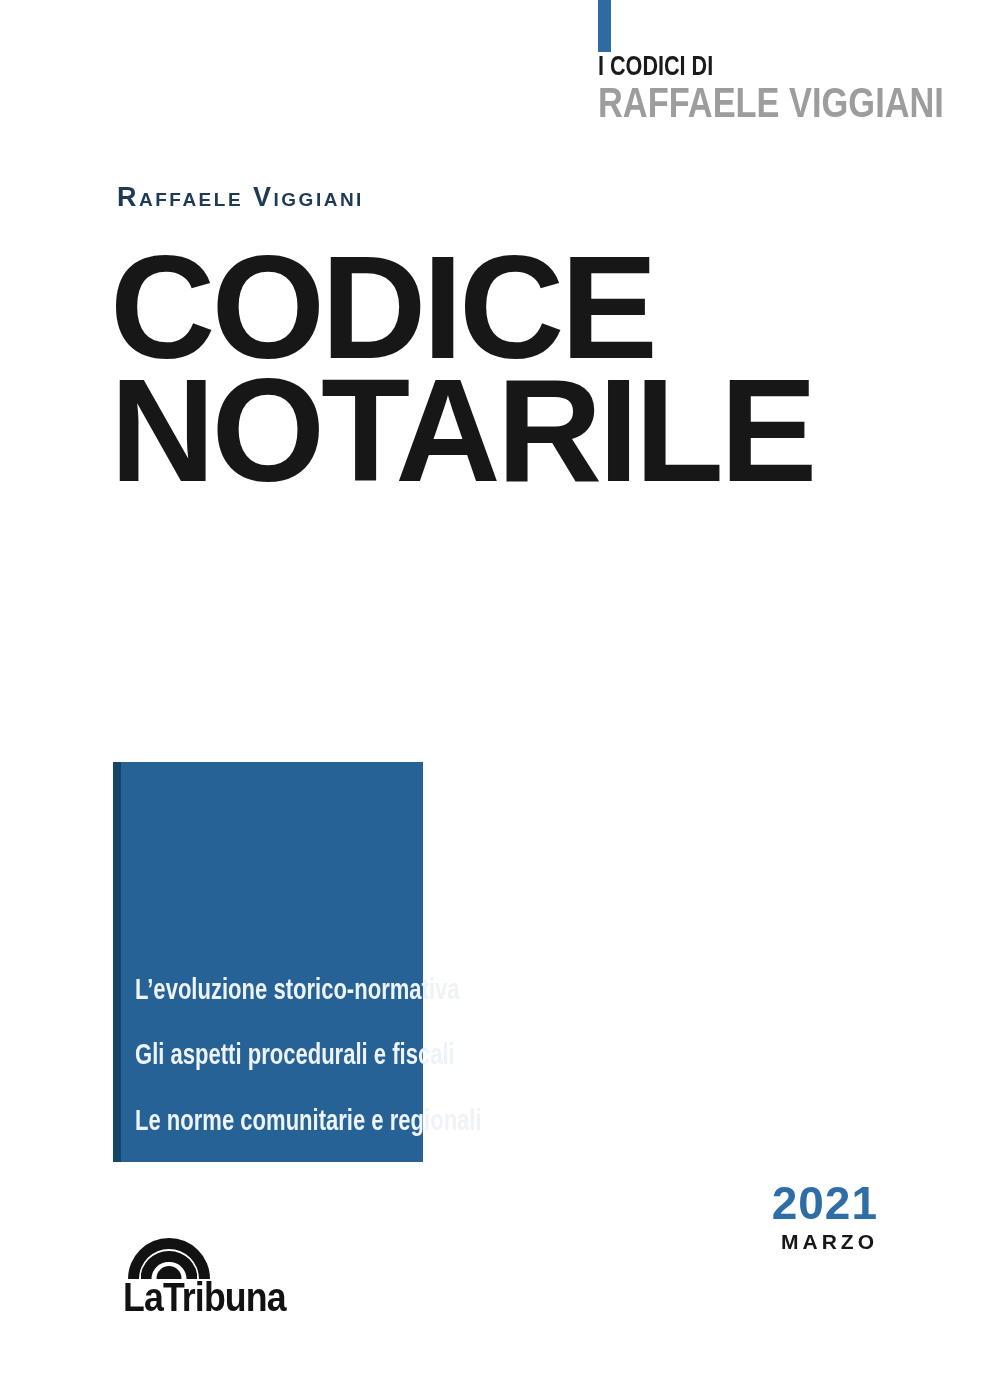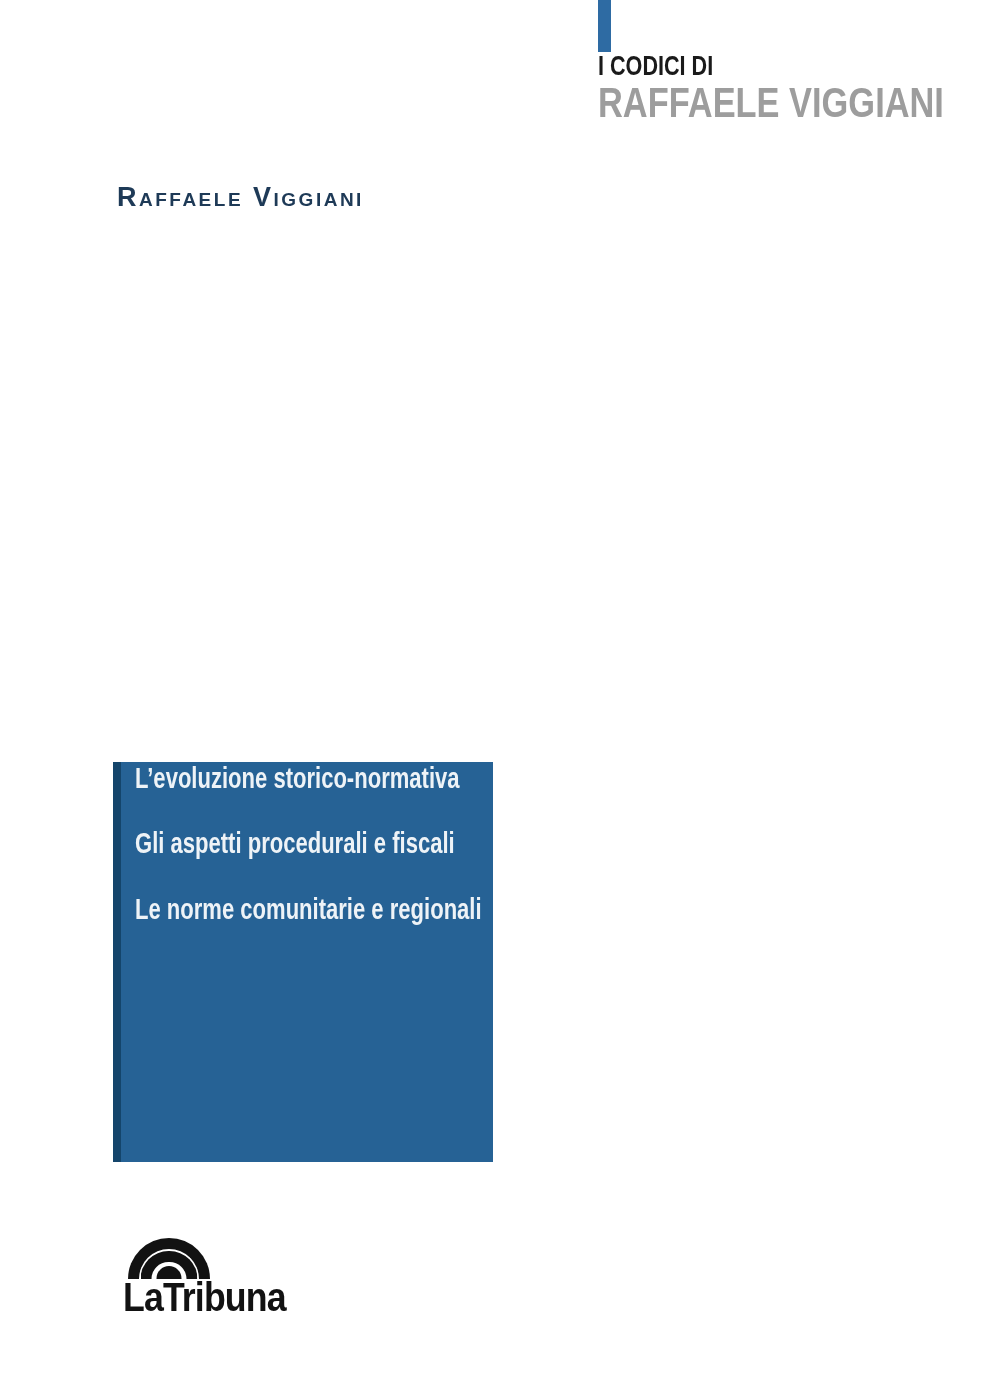--- a/index.html
+++ b/index.html
@@ -66,26 +66,26 @@
     padding: 40px 20px 0 34px;
   }
   .panel-left .item {
     font-weight: 700; font-size: 30px; line-height: 30px;
     color: #f2f6f9;
     white-space: pre-line;
     transform: scaleX(0.76); transform-origin: left top;
     margin-bottom: 23px;
   }
   .panel-right {
-    width: 380px; height: 100%;
+    width: 310px; height: 100%;
     background: #266295;
     border-left: 8px solid #14456b;
     padding: 0 10px 26px 14px;
     display: flex; flex-direction: column;
-    justify-content: flex-start;
+    justify-content: flex-end;
     gap: 33px;
   }
   .panel-right .item {
     font-weight: 700; font-size: 29px; line-height: 1.12;
     color: #eef3f7;
     white-space: nowrap;
     transform: scaleX(0.76); transform-origin: left bottom;
   }
 
   
@@ -144,29 +144,35 @@
 <body>
 
 <div class="cover">
 
   <div class="series-bar"></div>
   <div class="series-line1">I CODICI DI</div>
   <div class="series-line2">RAFFAELE VIGGIANI</div>
 
   <div class="author">Raffaele Viggiani</div>
 
+  <h1 class="title">CODICE
+NOTARILE</h1>
 
   <div class="panels">
     <div class="panel-right">
       <div class="item">L’evoluzione storico-normativa</div>
       <div class="item">Gli aspetti procedurali e fiscali</div>
       <div class="item">Le norme comunitarie e regionali</div>
     </div>
   </div>
 
+  <div class="edition">
+    <div class="edition-year">2021</div>
+    <div class="edition-month">MARZO</div>
+  </div>
 
   <div class="publisher">
     <div class="logo-arcs">
       <div class="arc arc-outer"></div>
       <div class="arc arc-middle"></div>
       <div class="arc arc-center"></div>
     </div>
     <div class="publisher-name">LaTribuna</div>
   </div>
 

